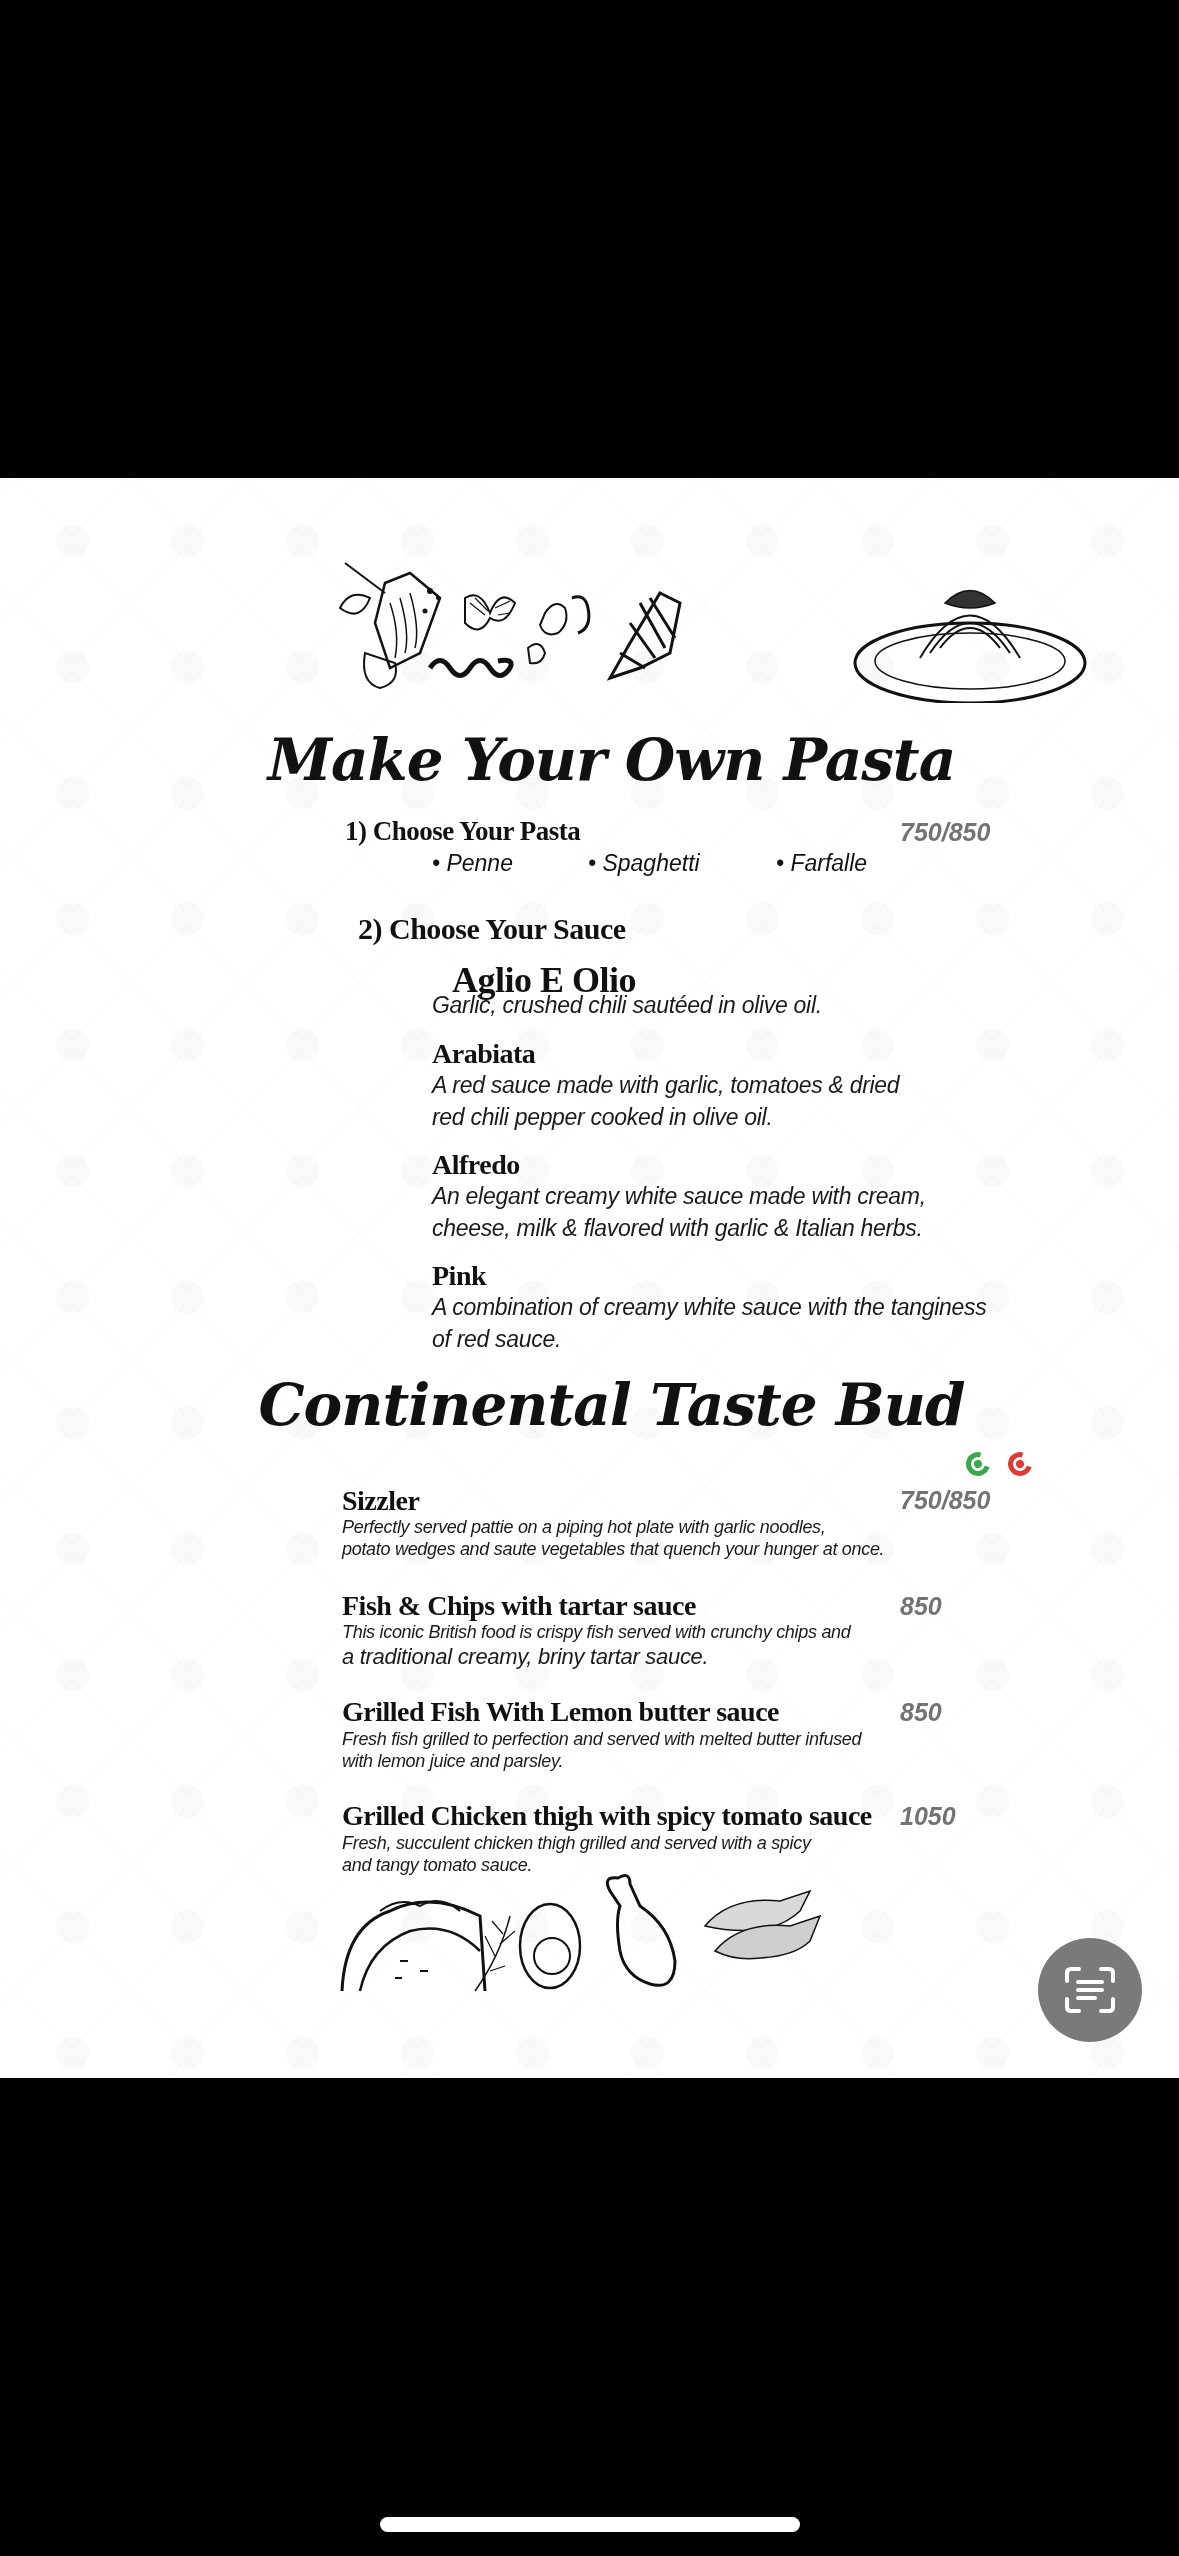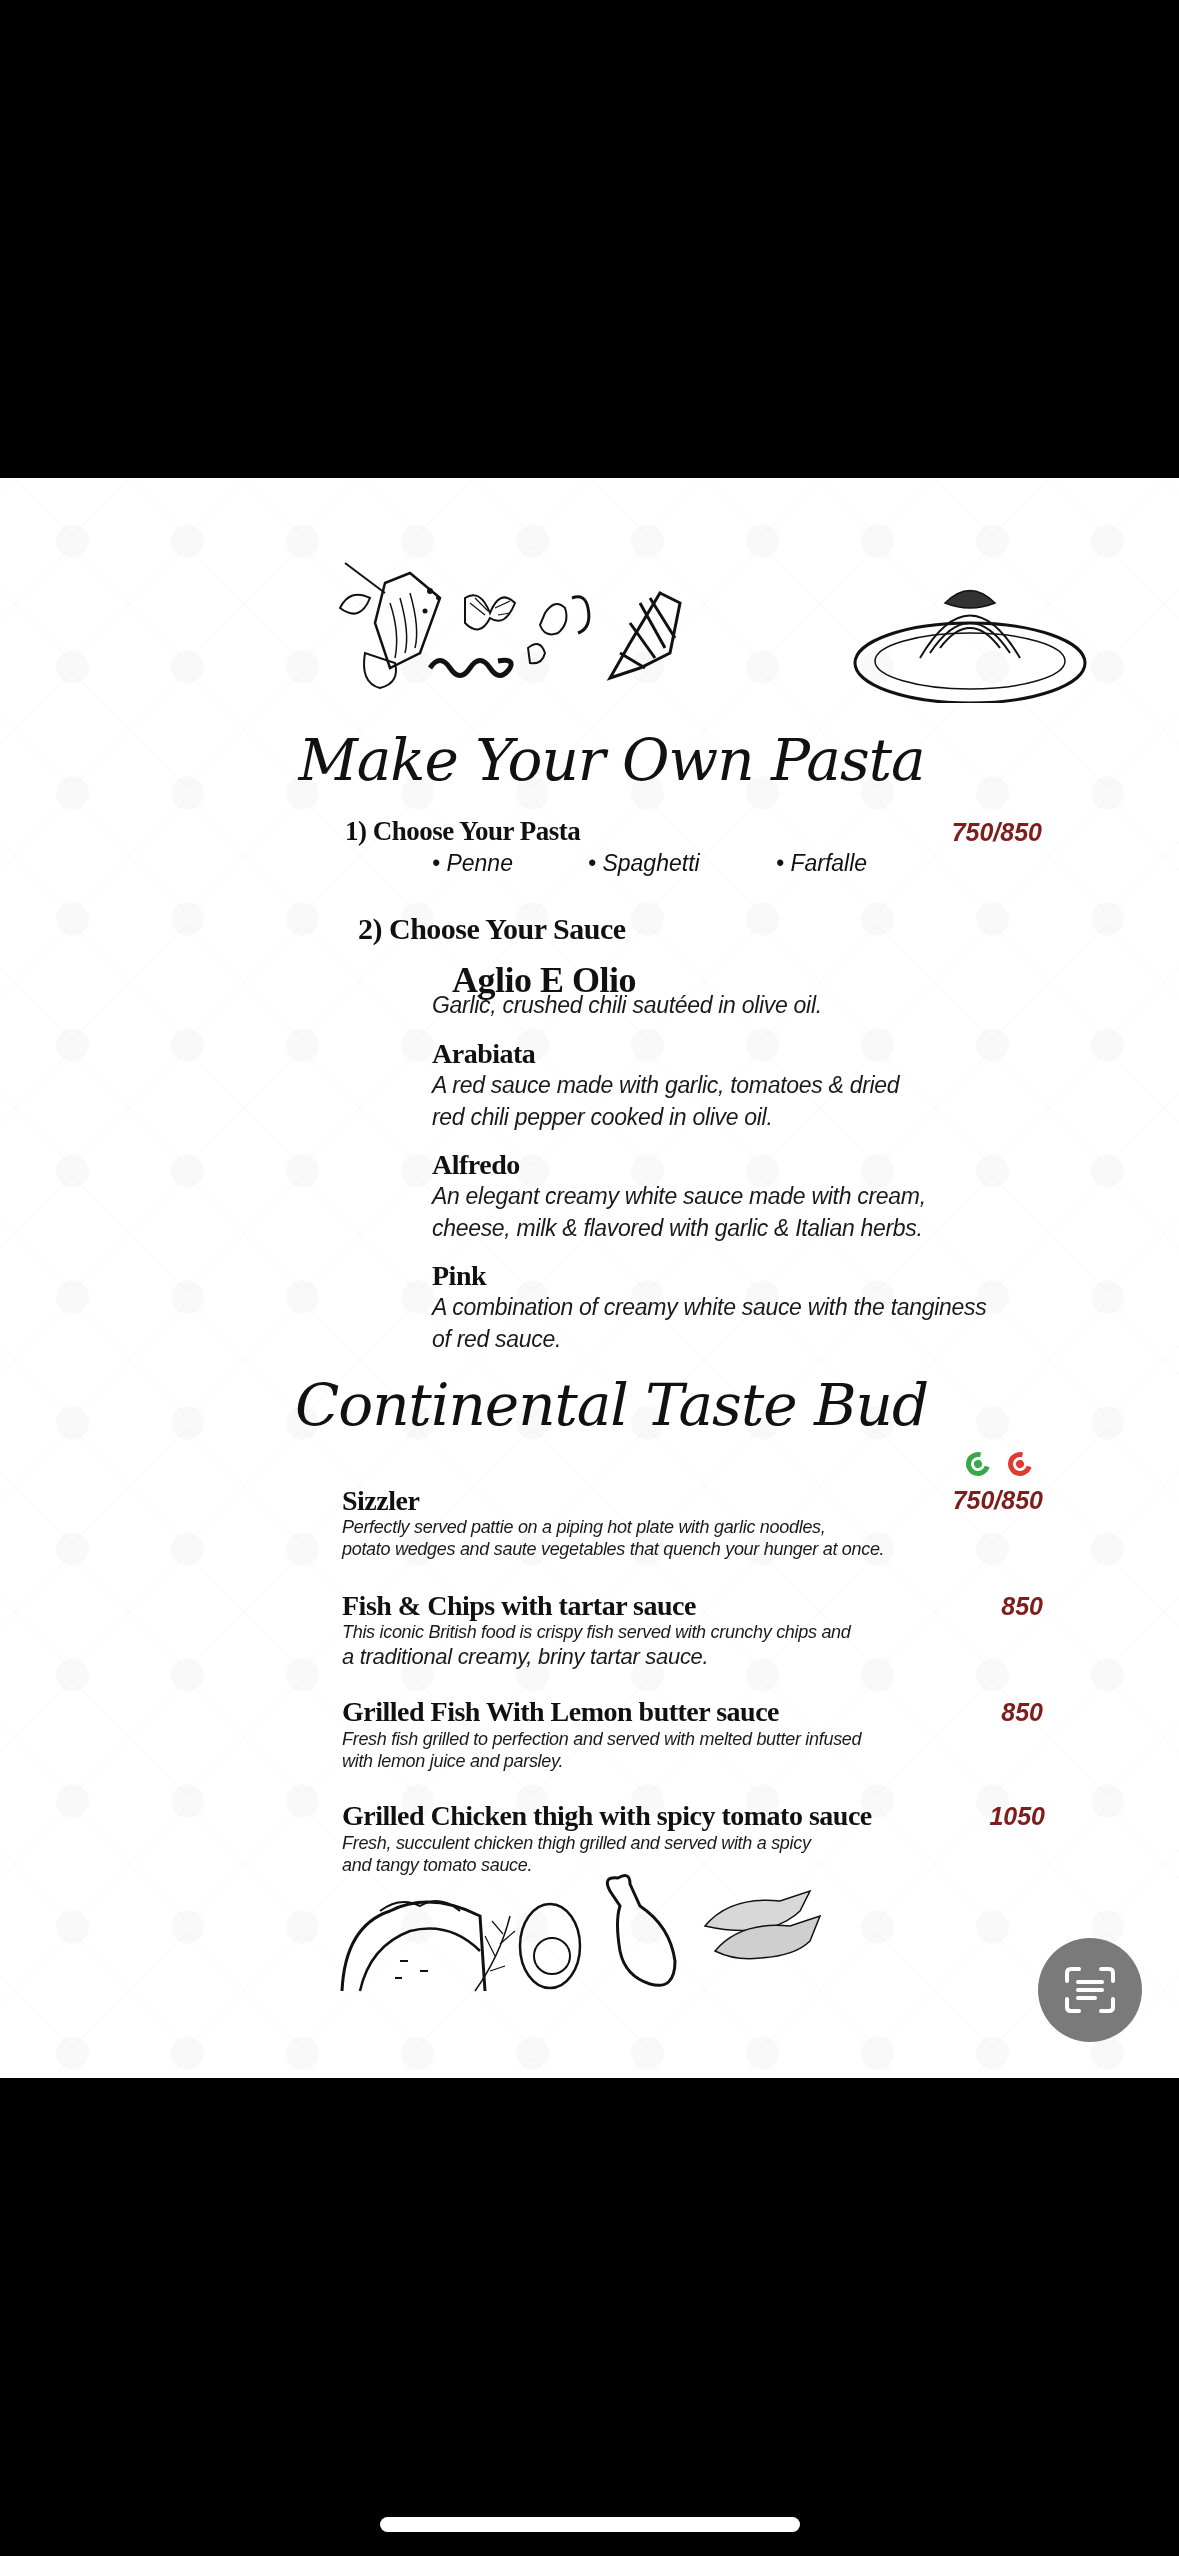--- a/index.html
+++ b/index.html
@@ -21,35 +21,35 @@
       linear-gradient(45deg, transparent 49.6%, rgba(0,0,0,0.03) 50%, transparent 50.4%),
       linear-gradient(-45deg, transparent 49.6%, rgba(0,0,0,0.03) 50%, transparent 50.4%);
     background-size: 115px 126px, 115px 126px, 115px 126px;
     background-position: 15px 0, 72px 63px, 72px 63px;
   }
 
   .abs { position: absolute; }
 
   .script-title {
     position: absolute; left: 0; width: 1179px; text-align: center;
-    font-family: "DejaVu Serif", serif; font-style: italic; font-weight: normal;
+    font-family: "DejaVu Serif", serif; font-style: italic; font-weight: bold;
     color: #111; letter-spacing: -1px; padding-left: 44px;
   }
 
   .heading {
     position: absolute; font-family: "Liberation Serif", serif; font-weight: bold;
     color: #111; letter-spacing: -0.5px; text-align: right;
   }
   .desc {
     position: absolute; font-family: "Liberation Sans", sans-serif; font-style: italic;
     color: #1a1a1a; letter-spacing: -0.3px;
   }
   .price {
     position: absolute; font-family: "Liberation Sans", sans-serif; font-style: italic;
-    font-weight: bold; color: #7f1d1d; text-align: right;
+    font-weight: bold; color: #737373; text-align: left;
   }
   .bullet-item {
     position: absolute; font-family: "Liberation Sans", sans-serif; font-style: italic;
     font-size: 23px; color: #111;
   }
 
   .diet-icon {
     position: absolute; width: 24px; height: 24px; border-radius: 50%;
     border: 5px solid; border-right-color: transparent !important;
     transform: rotate(-30deg);

